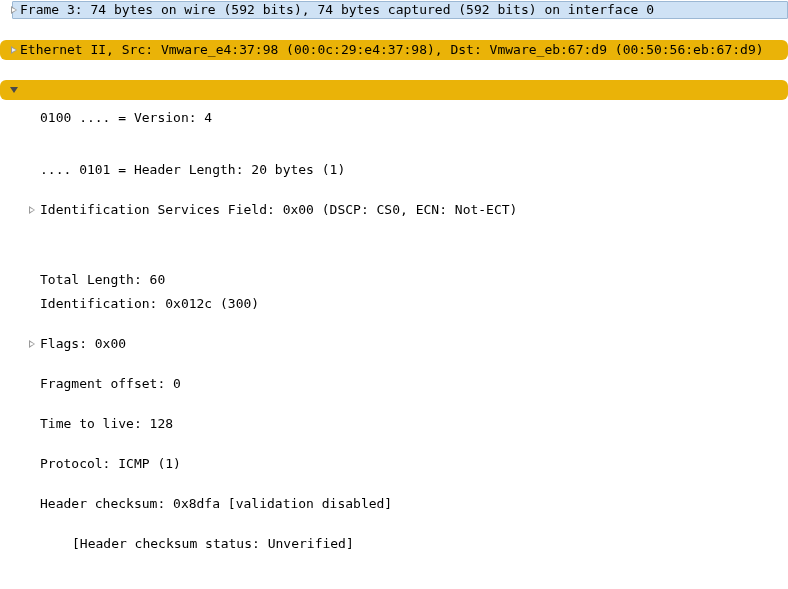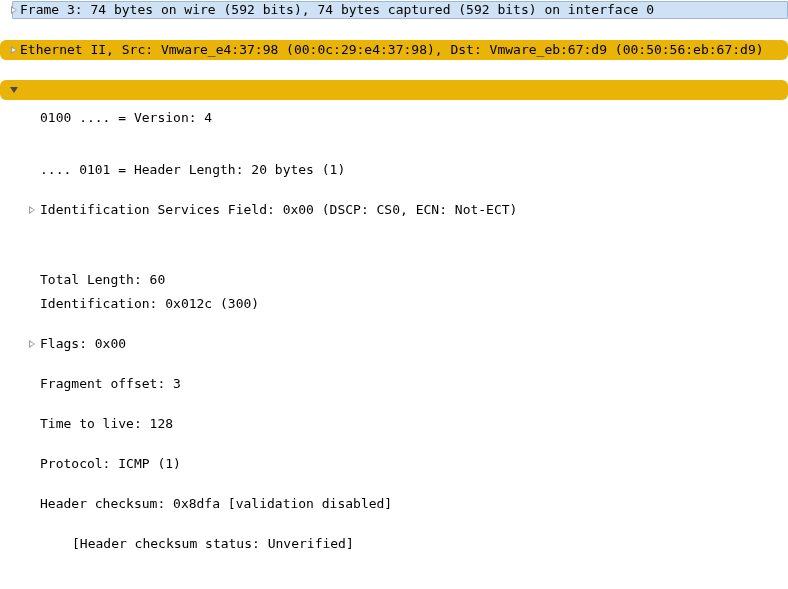--- a/index.html
+++ b/index.html
@@ -149,21 +149,21 @@
     <div class="row lvl2" style="top: 140px; padding-left: 24px;">
       <span class="label">Identification: 0x012c (300)</span>
     </div>
     <div class="row lvl2" style="top: 160px; padding-left: 40px;">
       <span class="tw">
         <span class="tri-hollow"></span>
       </span>
       <span class="label">Flags: 0x00</span>
     </div>
     <div class="row lvl2" style="top: 180px;">
-      <span class="label">Fragment offset: 3</span>
+      <span class="label">Fragment offset: 0</span>
     </div>
     <div class="row lvl2" style="top: 200px;">
       <span class="label">Time to live: 128</span>
     </div>
     <div class="row lvl2" style="top: 220px;">
       <span class="label">Protocol: ICMP (1)</span>
     </div>
     <div class="row lvl2" style="top: 240px;">
       <span class="label">Header checksum: 0x8dfa [validation disabled]</span>
     </div>

